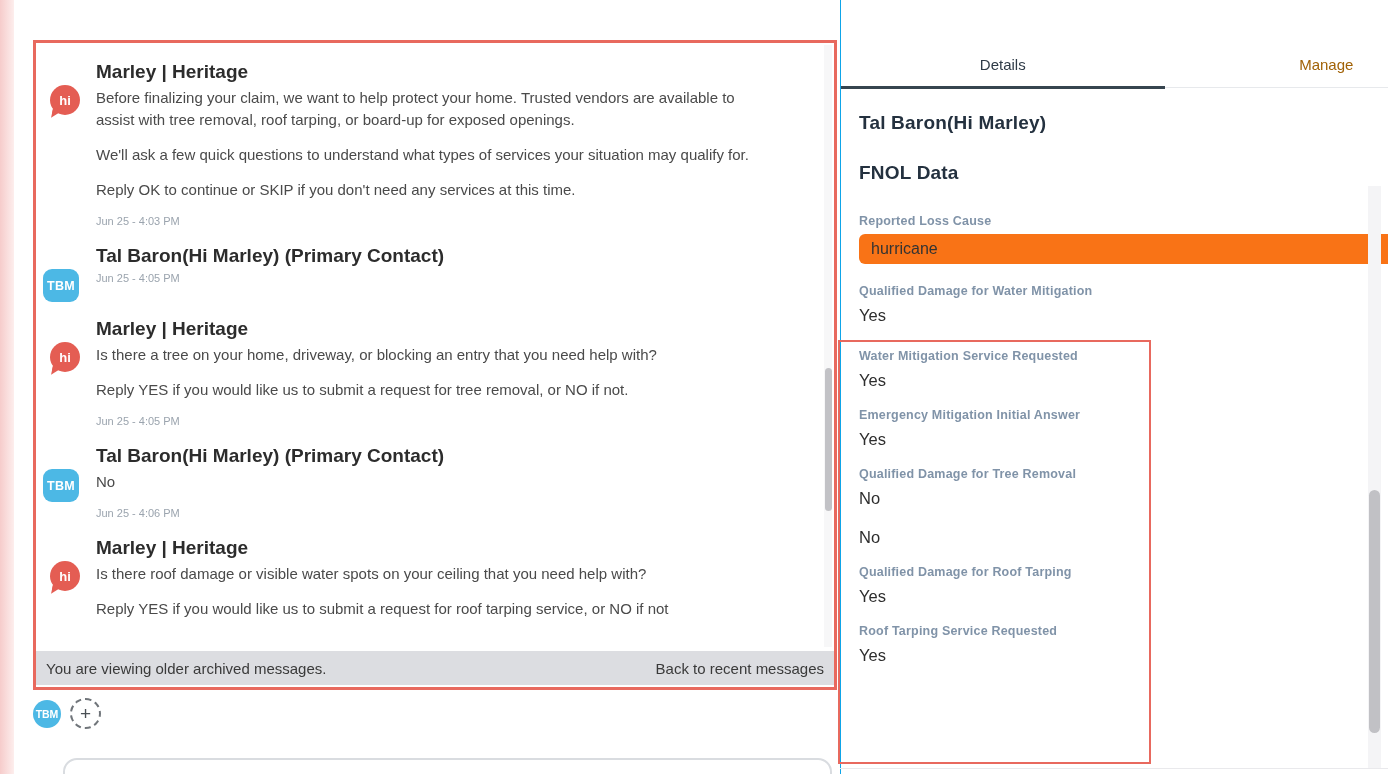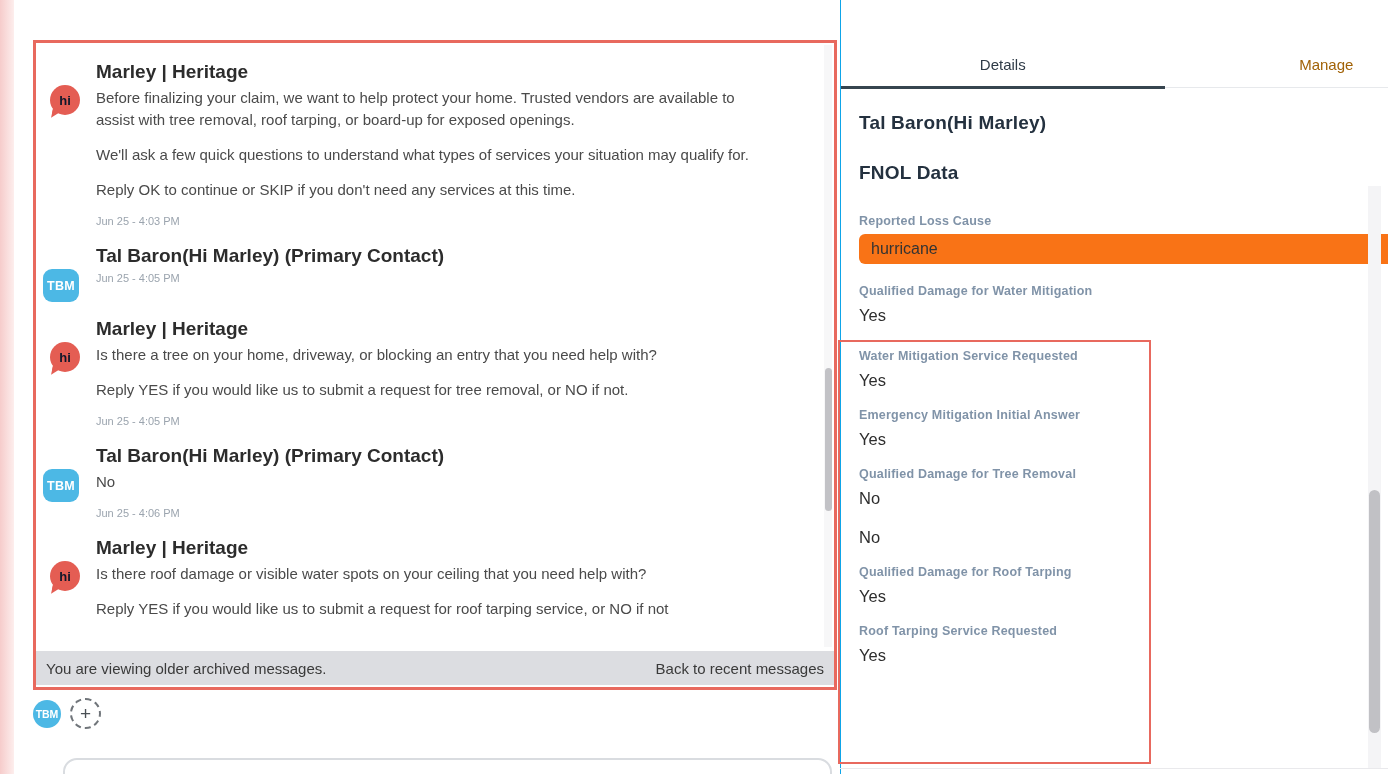--- a/index.html
+++ b/index.html
@@ -10,21 +10,21 @@
   
   .pink-strip { position:absolute; left:0; top:0; width:14px; height:774px;
     background:linear-gradient(to right,#f6cccb,#fdeeed); }
 
   
   .chat-box { position:absolute; left:33px; top:40px; width:804px; height:650px;
     border:3px solid #e8695e; background:#fff; overflow:hidden; }
   .chat-scroll { position:absolute; inset:0; padding:18px 40px 0 14px; overflow:hidden; }
   .msg { display:flex; margin-bottom:16px; }
   .msg-avatar-col { flex:0 0 46px; padding-top:24px; }
-  .avatar-hi { width:30px; height:30px; border-radius:50%; background:#e45d53; color:#0f172a;
+  .avatar-hi { width:30px; height:30px; border-radius:50%; background:#e45d53; color:#ffffff;
     font-size:13px; font-weight:bold; display:flex; align-items:center; justify-content:center;
     position:relative; }
   .avatar-hi::after { content:""; position:absolute; left:2px; bottom:-4px; width:0; height:0;
     border:5px solid transparent; border-top-color:#e45d53; border-left-color:#e45d53;
     transform:rotate(12deg); }
   .avatar-tbm { width:36px; height:33px; border-radius:9px; background:#4cb8e5; color:#fff;
     font-size:12.5px; font-weight:bold; letter-spacing:.3px; display:flex; align-items:center;
     justify-content:center; margin-left:-7px; }
   .msg-body { max-width:655px; }
   .msg-name { font-size:19px; font-weight:bold; color:#2c2c2c; line-height:22px; margin-bottom:4px; }

